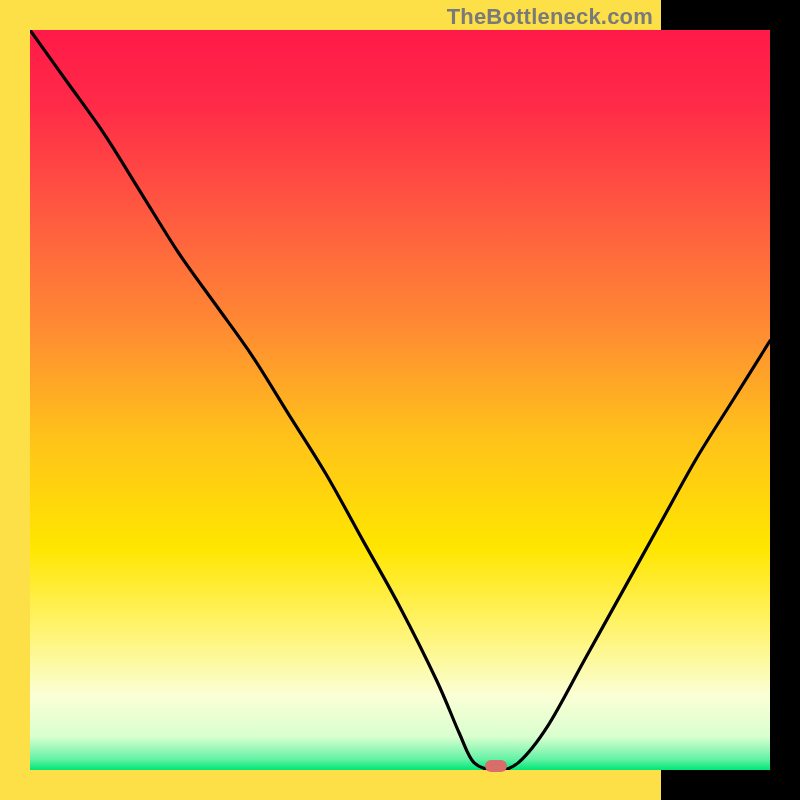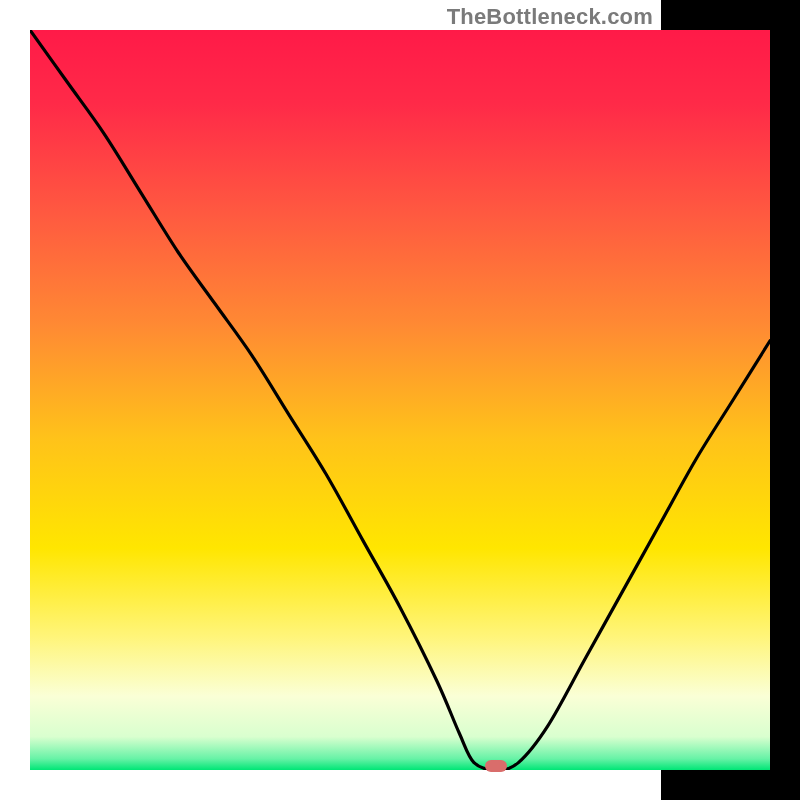--- a/index.html
+++ b/index.html
@@ -7,21 +7,21 @@
     padding: 0;
     width: 800px;
     height: 800px;
     background: #000;
     overflow: hidden;
   }
   .frame {
     position: relative;
     width: 661px;
     height: 800px;
-    background: #ffffff;
+    background: #fde047;
   }
   .plot {
     position: absolute;
     left: 30px;
     top: 30px;
     width: 740px;
     height: 740px;
   }
   .gradient {
     position: absolute;

